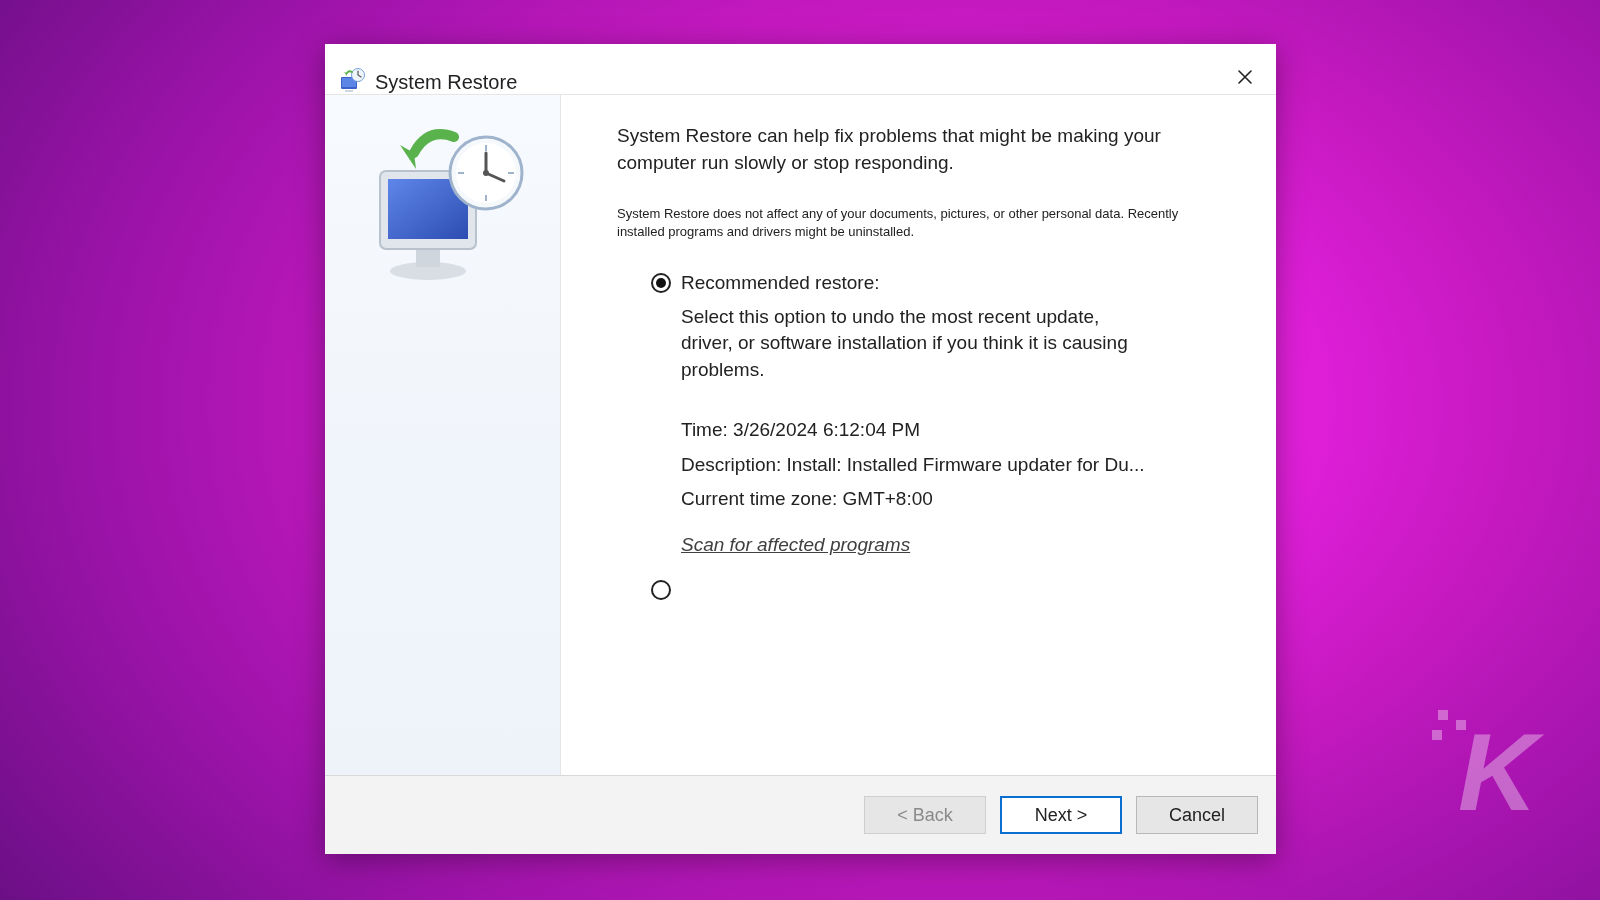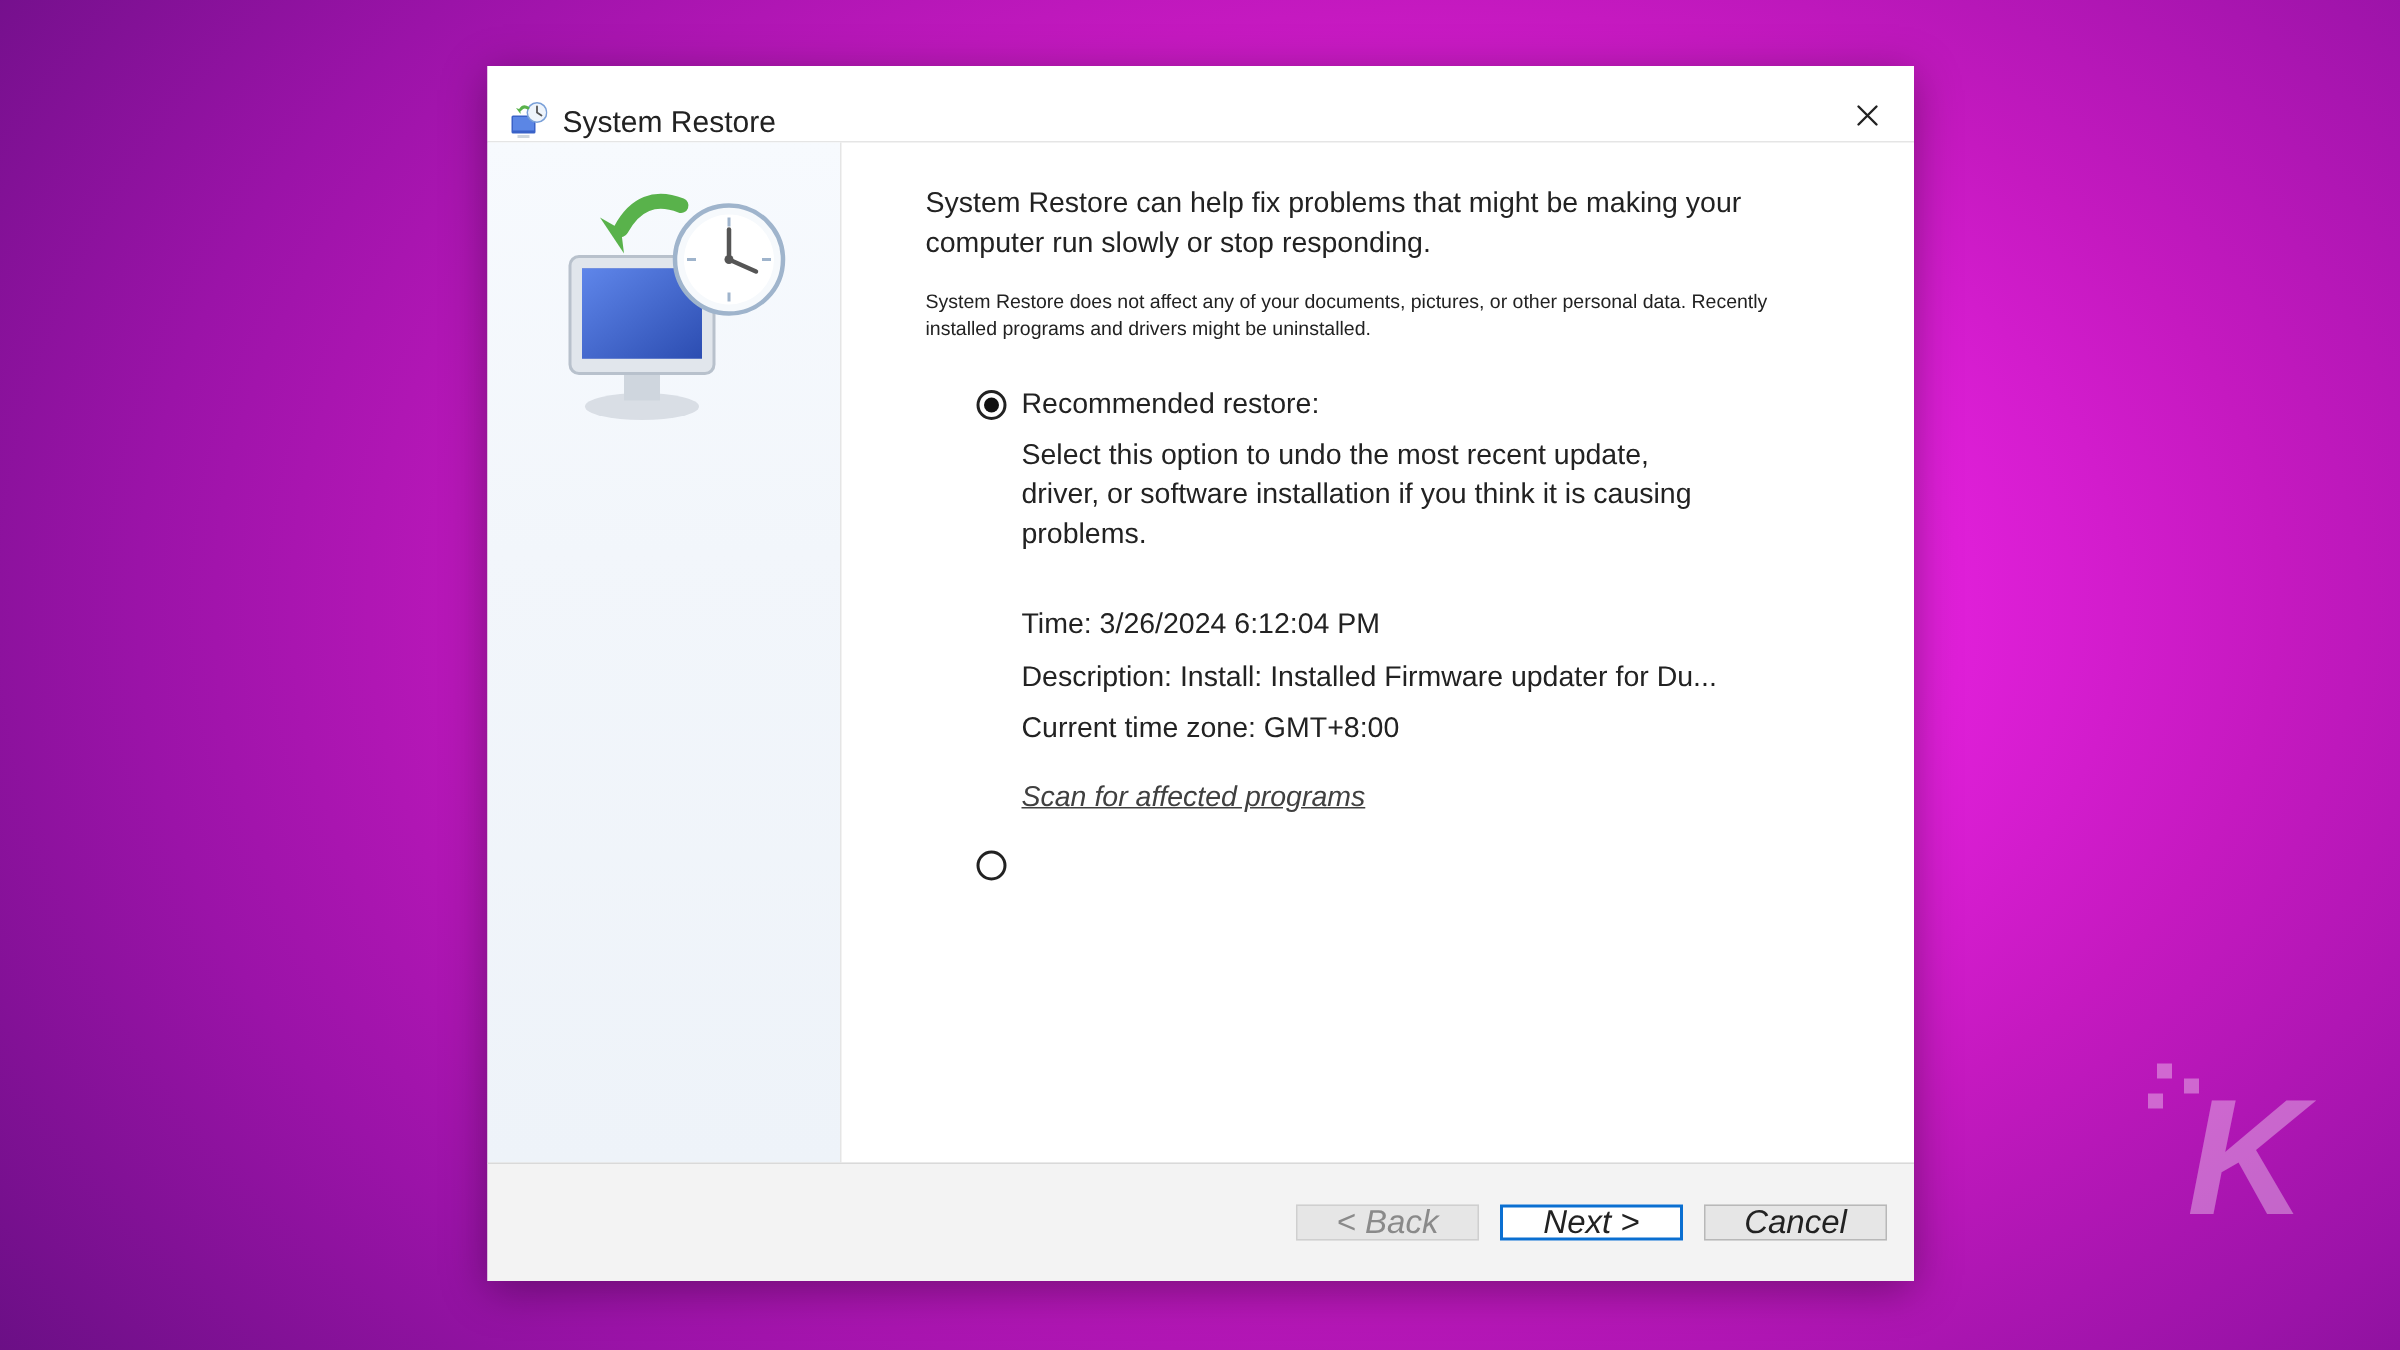--- a/index.html
+++ b/index.html
@@ -90,21 +90,21 @@
   }
   .content h1 {
     margin: 0 0 38px 0;
     font-size: 29px;
     font-weight: 400;
     color: #1a1a1a;
   }
   .content p.lead {
     font-size: 19px;
     line-height: 1.4;
-    margin: 0 0 16px 0;
+    margin: 0 0 29px 0;
     max-width: 580px;
   }
   .content p.lead2 {
     font-size: 13px;
     line-height: 1.4;
     margin: 0 0 30px 0;
     max-width: 590px;
   }
   .opt {
     margin-top: 6px;
@@ -168,30 +168,29 @@
     border-top: 1px solid #d9d9d9;
     background: #f3f3f3;
     display: flex;
     align-items: center;
     justify-content: flex-end;
     gap: 14px;
     padding-right: 18px;
   }
   .btn {
     min-width: 122px;
-    height: 24px;
-    font-size: 22px;
+    height: 38px;
+    font-size: 18px;
     display: inline-flex;
     align-items: center;
     justify-content: center;
     background: #e6e6e6;
     border: 1px solid #b8b8b8;
     color: #222;
     box-sizing: border-box;
-    font-style: italic;
   }
   .btn.disabled {
     color: #8a8a8a;
     background: #e6e6e6;
     border-color: #cfcfcf;
   }
   .btn.primary {
     background: #ffffff;
     border: 2px solid #0a6fd1;
     color: #222;

